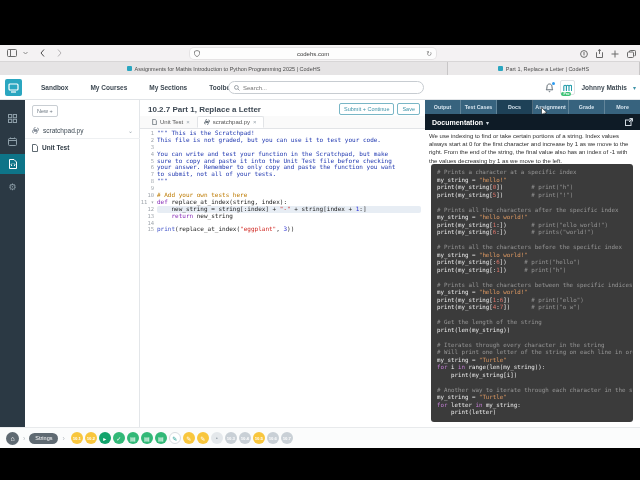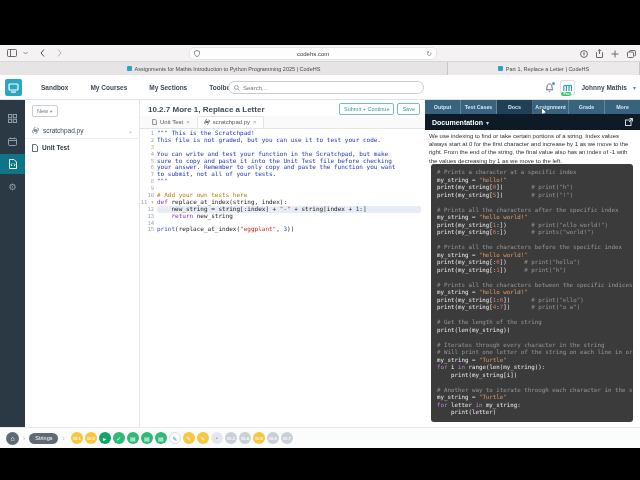--- a/index.html
+++ b/index.html
@@ -300,21 +300,21 @@
         <span>
           <svg width="6" height="8" viewBox="0 0 6 8">
               <path d="M0.5 0.5 H3.8 L5.5 2.2 V7.5 H0.5 Z" fill="none" stroke="#5f6a72"></path>
             </svg>
         </span>
         <span class="label">Unit Test</span>
       </div>
     </div>
 
     <div class="editor">
-      <div class="ed-title">10.2.7 More 1, Replace a Letter</div>
+      <div class="ed-title">10.2.7 Part 1, Replace a Letter</div>
       <div class="ed-btns">
         <button class="ed-btn">Submit + Continue</button>
         <button class="ed-btn">Save</button>
       </div>
       <div class="ed-tabstrip" id="ed-tabstrip">
           <div class="ed-tab">
             <span>
               <svg width="5" height="6" viewBox="0 0 6 8">
                 <path d="M0.5 0.5 H3.8 L5.5 2.2 V7.5 H0.5 Z" fill="none" stroke="#5f6a72"></path>
               </svg>

